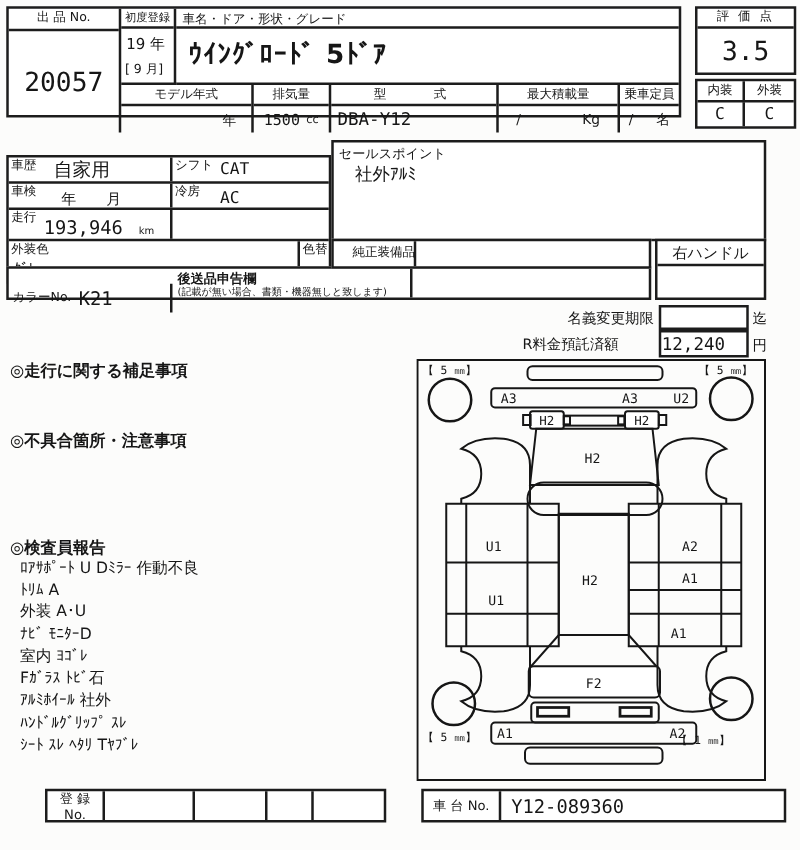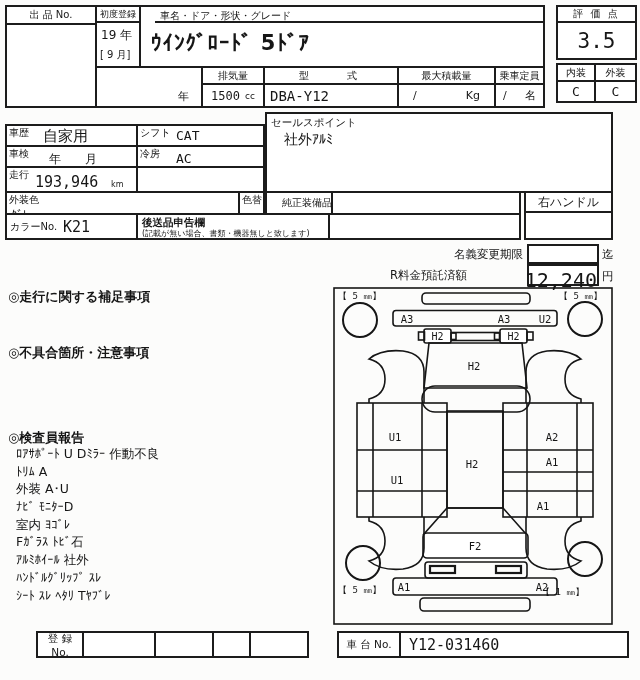--- a/index.html
+++ b/index.html
@@ -12,39 +12,41 @@
   .lbl{font-size:10px;line-height:1.15;white-space:nowrap}
   .s9{font-size:9px}
   .val{font-family:"DejaVu Sans Mono","Liberation Mono",monospace}
   .ctr{display:flex;align-items:center;justify-content:center;text-align:center}
   .nw{white-space:nowrap}
   svg text{font-family:"DejaVu Sans Mono","Liberation Mono",monospace;fill:#161616;stroke:none}
 </style>
 </head>
 <body>
 
-<div class="b" style="left:5px;top:5px;width:540px;height:103px">
+<div class="b" style="left:5px;top:5px;width:540px;height:89px">
 
   <div class="c br" style="left:0;top:0;width:90px;height:99px">
     <div class="c bb ctr lbl" style="left:0;top:0;right:0;height:18px">出 品 No.</div>
+    <div class="c ctr val" style="left:0;top:18px;right:0;bottom:0;font-size:21px">20057</div>
   </div>
 
   <div class="c br bb" style="left:90px;top:0;width:44px;height:61px">
     <div class="c bb ctr" style="left:0;top:0;right:0;height:16px;font-size:9px">初度登録</div>
     <div class="c nw" style="left:4px;top:20px;font-size:12px">19 年</div>
     <div class="c nw" style="left:3px;top:41px;font-size:10px">[ 9 月]</div>
   </div>
 
   <div class="c bb" style="left:134px;top:0;width:402px;height:61px">
-    <div class="c bb lbl" style="left:14px;top:0;right:0;height:16px;padding:3px 0 0 5px">車名・ドア・形状・グレード</div>
+    <div class="c bb lbl" style="left:0;top:0;right:0;height:16px;padding:3px 0 0 5px">車名・ドア・形状・グレード</div>
     <div class="c nw" style="left:10px;top:24px;font-size:21px;font-weight:bold;letter-spacing:1px">ｳｲﾝｸﾞﾛｰﾄﾞ  5ﾄﾞｱ</div>
   </div>
 
   <div class="c" style="left:90px;top:61px;width:446px;height:38px">
     <div class="c br" style="left:0;top:0;width:106px;height:38px">
+      <div class="c bb ctr lbl" style="left:0;top:0;right:0;height:17px">モデル年式</div>
       <div class="c" style="right:12px;top:21px;font-size:11px">年</div>
     </div>
     <div class="c br" style="left:106px;top:0;width:62px;height:38px">
       <div class="c bb ctr lbl" style="left:0;top:0;right:0;height:17px">排気量</div>
       <div class="c ctr" style="left:0;top:17px;right:0;bottom:0">
         <span class="val" style="font-size:12px">1500</span>&nbsp;<span class="s9">cc</span>
       </div>
     </div>
     <div class="c br" style="left:168px;top:0;width:134px;height:38px">
       <div class="c bb ctr lbl" style="left:0;top:0;right:0;height:17px;letter-spacing:6px">型　　式</div>
@@ -111,21 +113,21 @@
       <span class="c lbl" style="left:2px;top:1px">外装色</span>
       <span class="c nw" style="left:4px;top:15px;font-size:12px">ｸﾞﾚｰ</span>
     </div>
     <div class="c" style="left:233px;top:0;right:0;height:100%">
       <span class="c lbl" style="left:2px;top:1px">色替</span>
     </div>
   </div>
 </div>
 
 <div class="b" style="left:5px;top:213px;width:516px;height:27px">
-  <div class="c br" style="left:0;top:0;width:131px;height:23px">
+  <div class="c br" style="left:0;top:12px;width:131px;height:23px">
     <span class="c lbl" style="left:3px;top:6px">カラーNo.</span>
     <span class="c val nw" style="left:56px;top:3px;font-size:15px">K21</span>
   </div>
   <div class="c br" style="left:131px;top:0;width:192px;height:23px">
     <span class="c nw" style="left:4px;top:1px;font-size:10.5px;font-weight:bold">後送品申告欄</span>
     <span class="c nw" style="left:4px;top:13px;font-size:8px">(記載が無い場合、書類・機器無しと致します)</span>
   </div>
   <div class="c" style="left:323px;top:0;right:0;height:23px"></div>
 </div>
 
@@ -140,23 +142,23 @@
 </div>
 
 <div class="b" style="left:524px;top:191px;width:89px;height:49px">
   <div class="c bb ctr" style="left:0;top:0;right:0;height:20px;font-size:12px">右ハンドル</div>
 </div>
 
 <div class="c nw" style="left:390px;top:247px;width:133px;text-align:right;font-size:11.5px">名義変更期限</div>
 <div class="b" style="left:527px;top:244px;width:72px;height:20px"></div>
 <div class="c nw" style="left:602px;top:247px;font-size:11.5px">迄</div>
 
-<div class="c nw" style="left:390px;top:268px;width:133px;text-align:left;font-size:11.5px">R料金預託済額</div>
+<div class="c nw" style="left:390px;top:268px;width:133px;text-align:center;font-size:11.5px">R料金預託済額</div>
 <div class="b" style="left:527px;top:264px;width:72px;height:22px">
-  <span class="c val nw" style="right:0;top:2px;font-size:20px">12,240</span>
+  <span class="c val nw" style="right:17px;top:2px;font-size:14px">12,240</span>
 </div>
 <div class="c nw" style="left:602px;top:269px;font-size:11.5px">円</div>
 
 <div class="c nw" style="left:8px;top:288px;font-size:13px;font-weight:bold">◎走行に関する補足事項</div>
 <div class="c nw" style="left:8px;top:344px;font-size:13px;font-weight:bold">◎不具合箇所・注意事項</div>
 <div class="c nw" style="left:8px;top:429px;font-size:13px;font-weight:bold">◎検査員報告</div>
 <div class="c" style="left:16px;top:446px;width:300px;font-size:12.5px">
   <div class="nw" style="height:17.7px">ﾛｱｻﾎﾟｰﾄ U  Dﾐﾗｰ 作動不良</div>
   <div class="nw" style="height:17.7px">ﾄﾘﾑ A</div>
   <div class="nw" style="height:17.7px">外装 A･U</div>
@@ -242,14 +244,14 @@
 
 <div class="b" style="left:36px;top:631px;width:273px;height:27px">
   <div class="c br ctr" style="left:0;top:0;width:46px;height:23px;font-size:10.5px">登 録 No.</div>
   <div class="c br" style="left:46px;top:0;width:72px;height:23px"></div>
   <div class="c br" style="left:118px;top:0;width:58px;height:23px"></div>
   <div class="c br" style="left:176px;top:0;width:37px;height:23px"></div>
   <div class="c" style="left:213px;top:0;right:0;height:23px"></div>
 </div>
 <div class="b" style="left:337px;top:631px;width:292px;height:27px">
   <div class="c br ctr" style="left:0;top:0;width:62px;height:23px;font-size:10.5px">車 台 No.</div>
-  <div class="c val nw" style="left:70px;top:3px;font-size:15px">Y12-031460</div>
+  <div class="c val nw" style="left:70px;top:3px;font-size:15px">Y12-089360</div>
 </div>
 
 </body></html>

